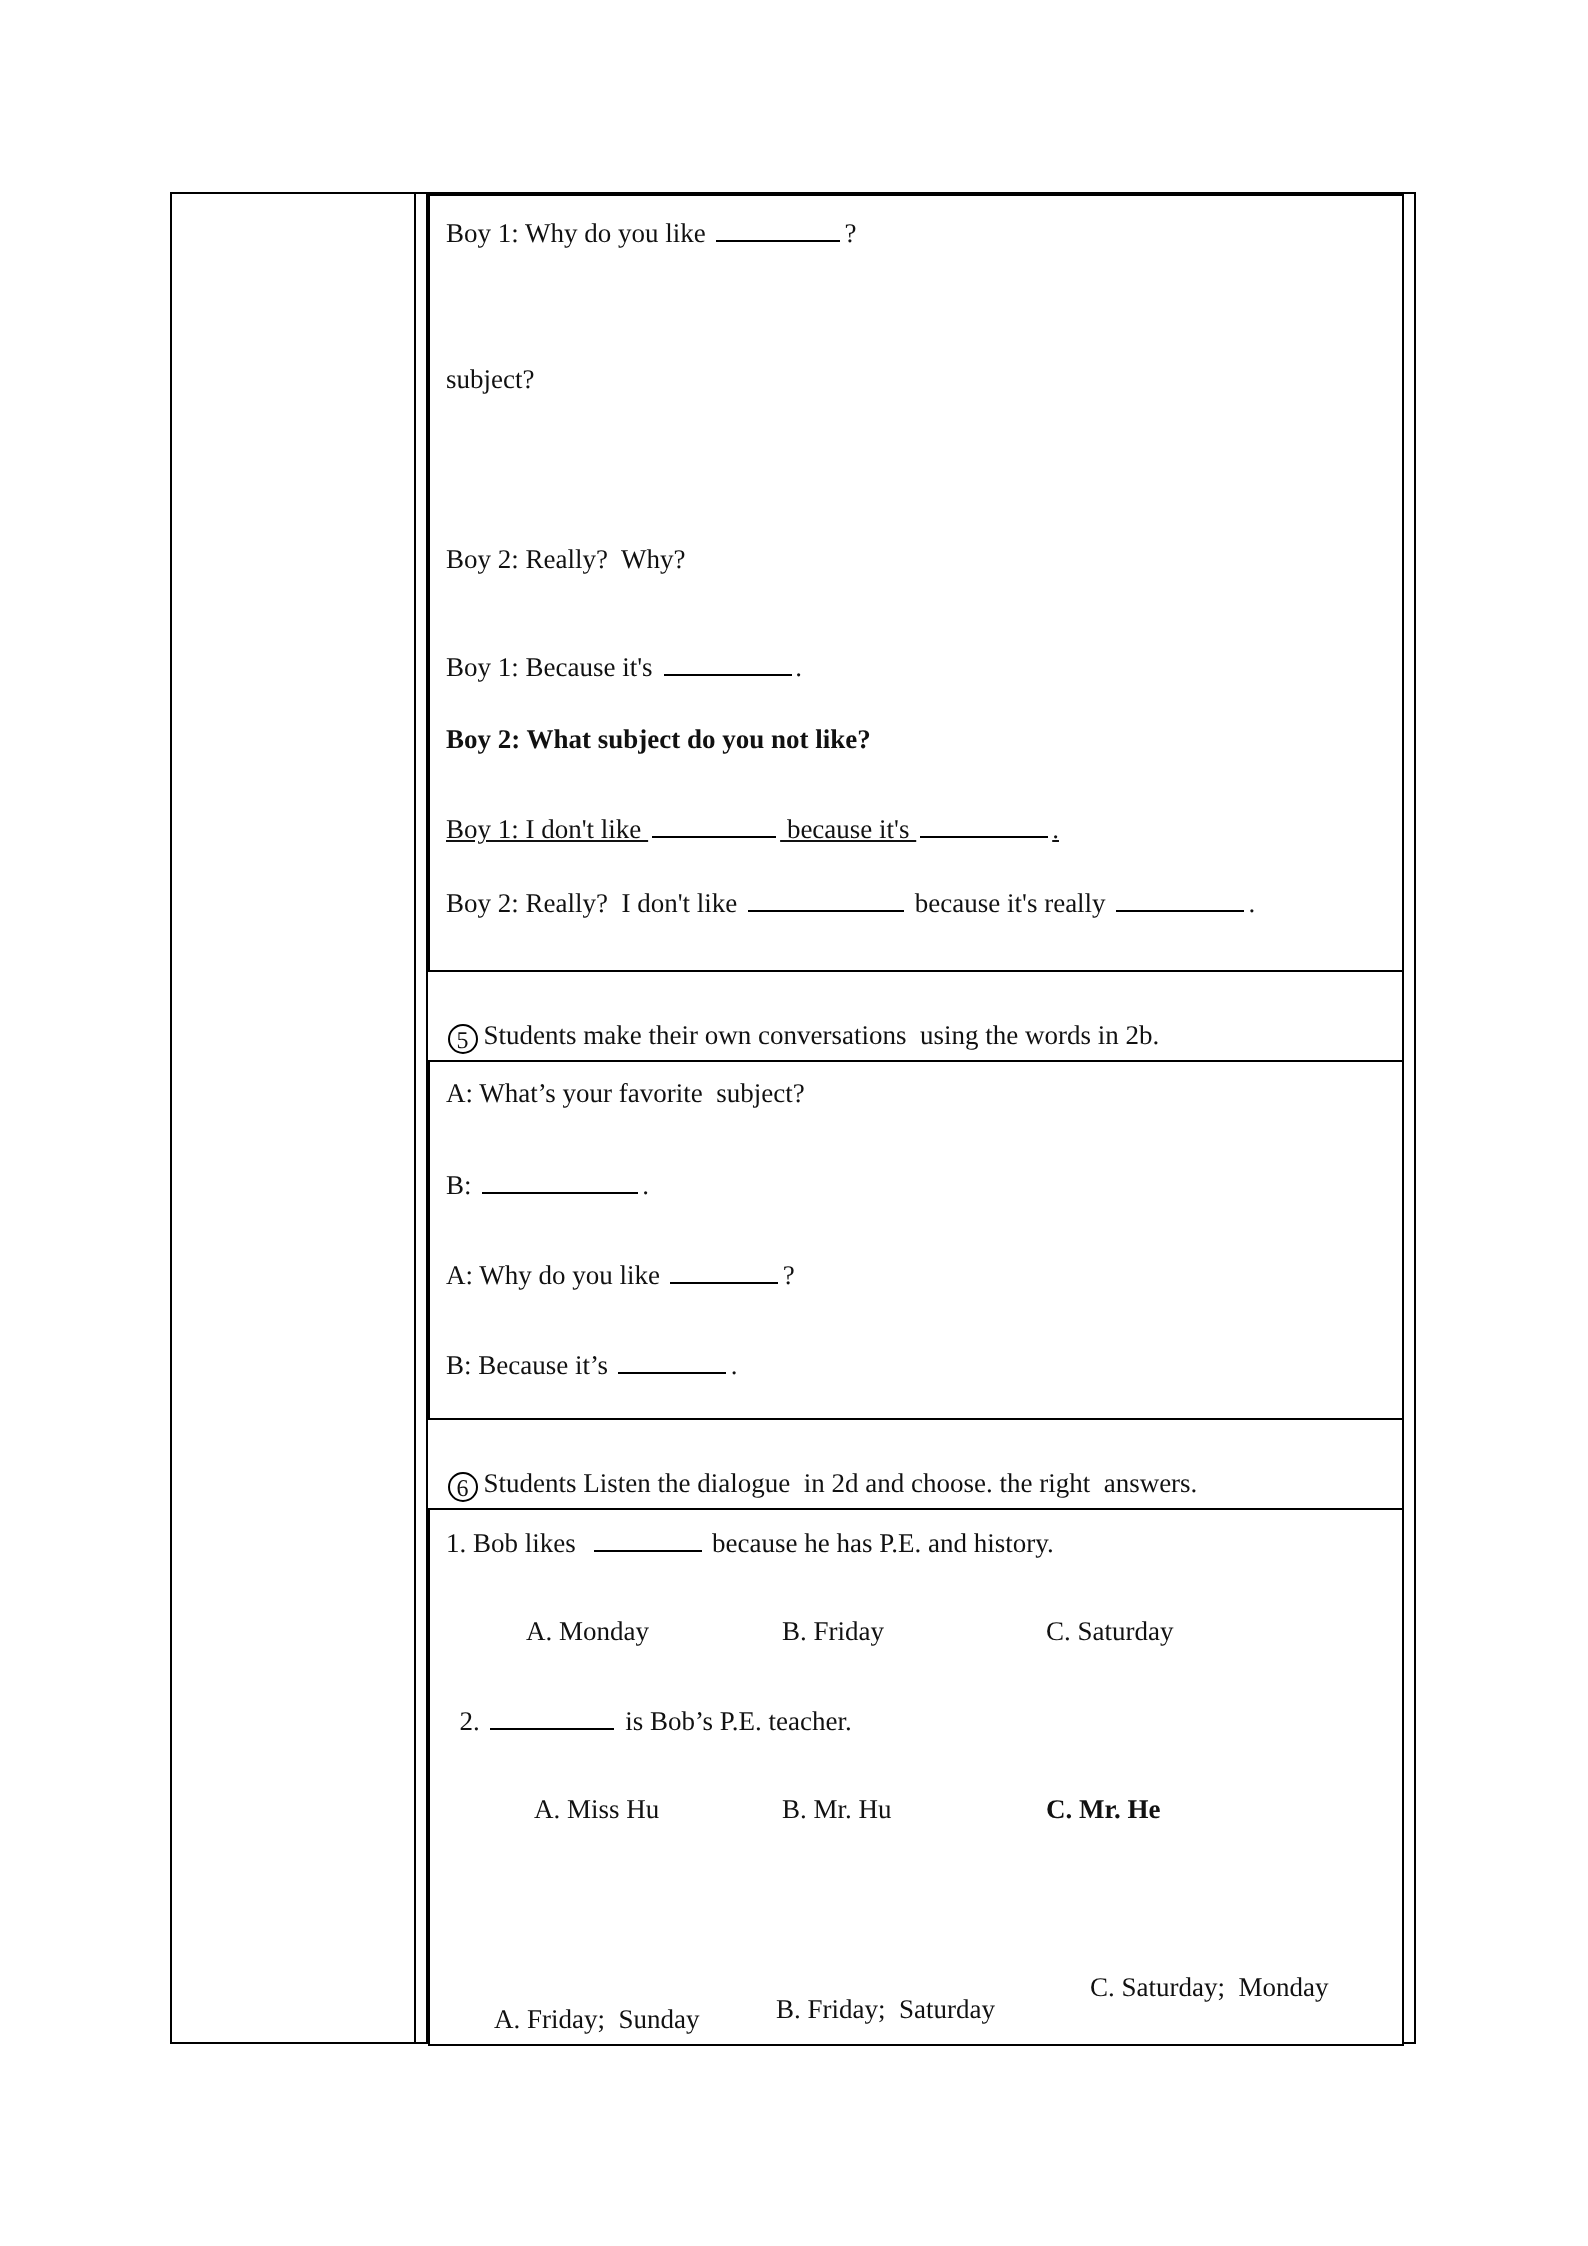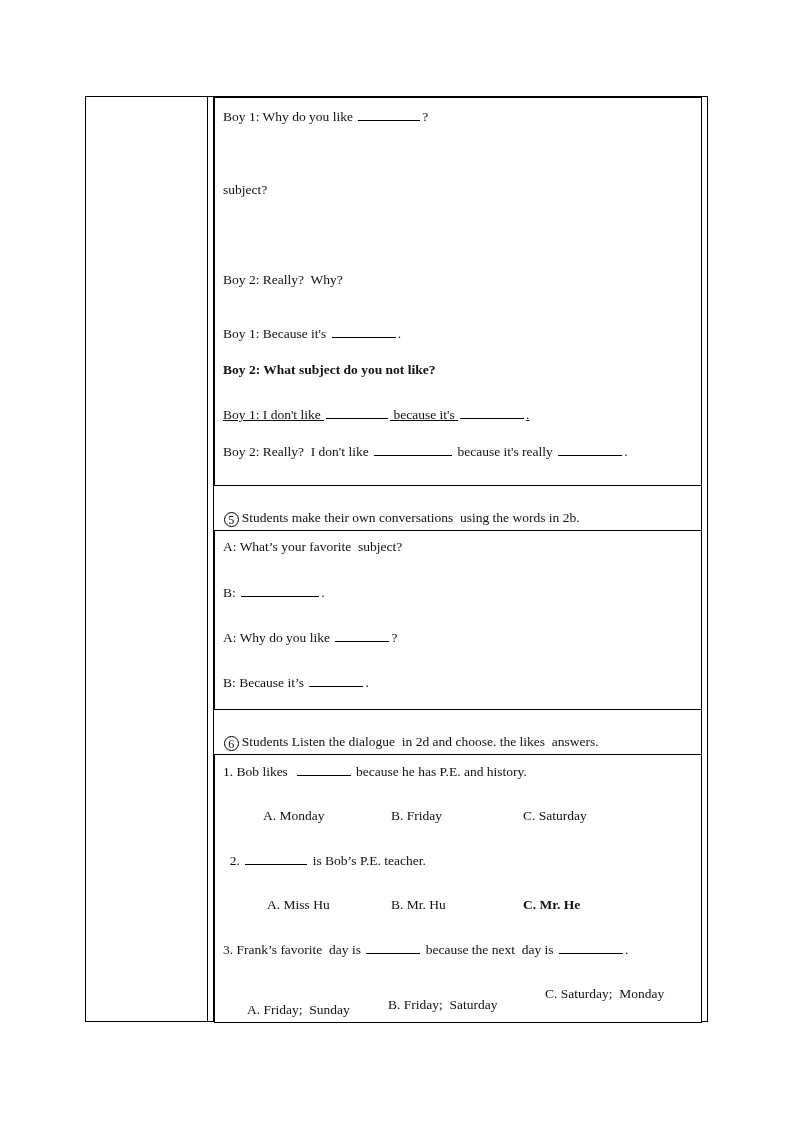--- a/index.html
+++ b/index.html
@@ -40,29 +40,28 @@
 </div>
 
 <div class="box" id="conv" style="left:214px; top:530px; width:488px; height:180px;">
     <div class="line" style="top: 8px;"><span>A: What’s your favorite  subject?</span></div>
     <div class="line" style="top: 53px;"><span>B: </span><span class="blank" style="width: 78px;"></span><span>.</span></div>
     <div class="line" style="top: 98px;"><span>A: Why do you like </span><span class="blank" style="width: 54px;"></span><span>?</span></div>
     <div class="line" style="top: 143px;"><span>B: Because it’s </span><span class="blank" style="width: 54px;"></span><span>.</span></div>
   </div>
 
 <div class="step" style="top:718px;">
-  <span class="circ">6</span><span>Students Listen the dialogue  in 2d and choose. the likes  answers.</span>
+  <span class="circ">6</span><span>Students Listen the dialogue  in 2d and choose. the right  answers.</span>
 </div>
 
 <div class="box" id="quiz" style="left:214px; top:754px; width:488px; height:269px;">
     <div class="line" style="top: 8px;"><span>1. Bob likes  </span><span class="blank" style="width: 54px;"></span><span> because he has P.E. and history.</span></div>
     <div class="opt" style="top: 53px; left: 48px;">A. Monday</div>
     <div class="opt" style="top: 53px; left: 176px;">B. Friday</div>
     <div class="opt" style="top: 53px; left: 308px;">C. Saturday</div>
     <div class="line" style="top: 97px;"><span>  2. </span><span class="blank" style="width: 62px;"></span><span> is Bob’s P.E. teacher.</span></div>
     <div class="opt" style="top: 142px; left: 52px;">A. Miss Hu</div>
     <div class="opt" style="top: 142px; left: 176px;">B. Mr. Hu</div>
     <div class="opt" style="top: 142px; left: 308px; font-weight: bold;">C. Mr. He</div>
-    <div class="line" style="top: 186px;"><span>3. Frank’s favorite  day is </span><span class="blank" style="width: 54px;"></span><span> because the next  day is </span><span class="blank" style="width: 64px;"></span><span>.</span></div>
     <div class="opt" style="top: 231px; left: 32px; margin-top: 16px;">A. Friday;  Sunday</div>
     <div class="opt" style="top: 242px; left: 173px;">B. Friday;  Saturday</div>
     <div class="opt" style="top: 231px; left: 330px;">C. Saturday;  Monday</div>
   </div>
 
 </body></html>

